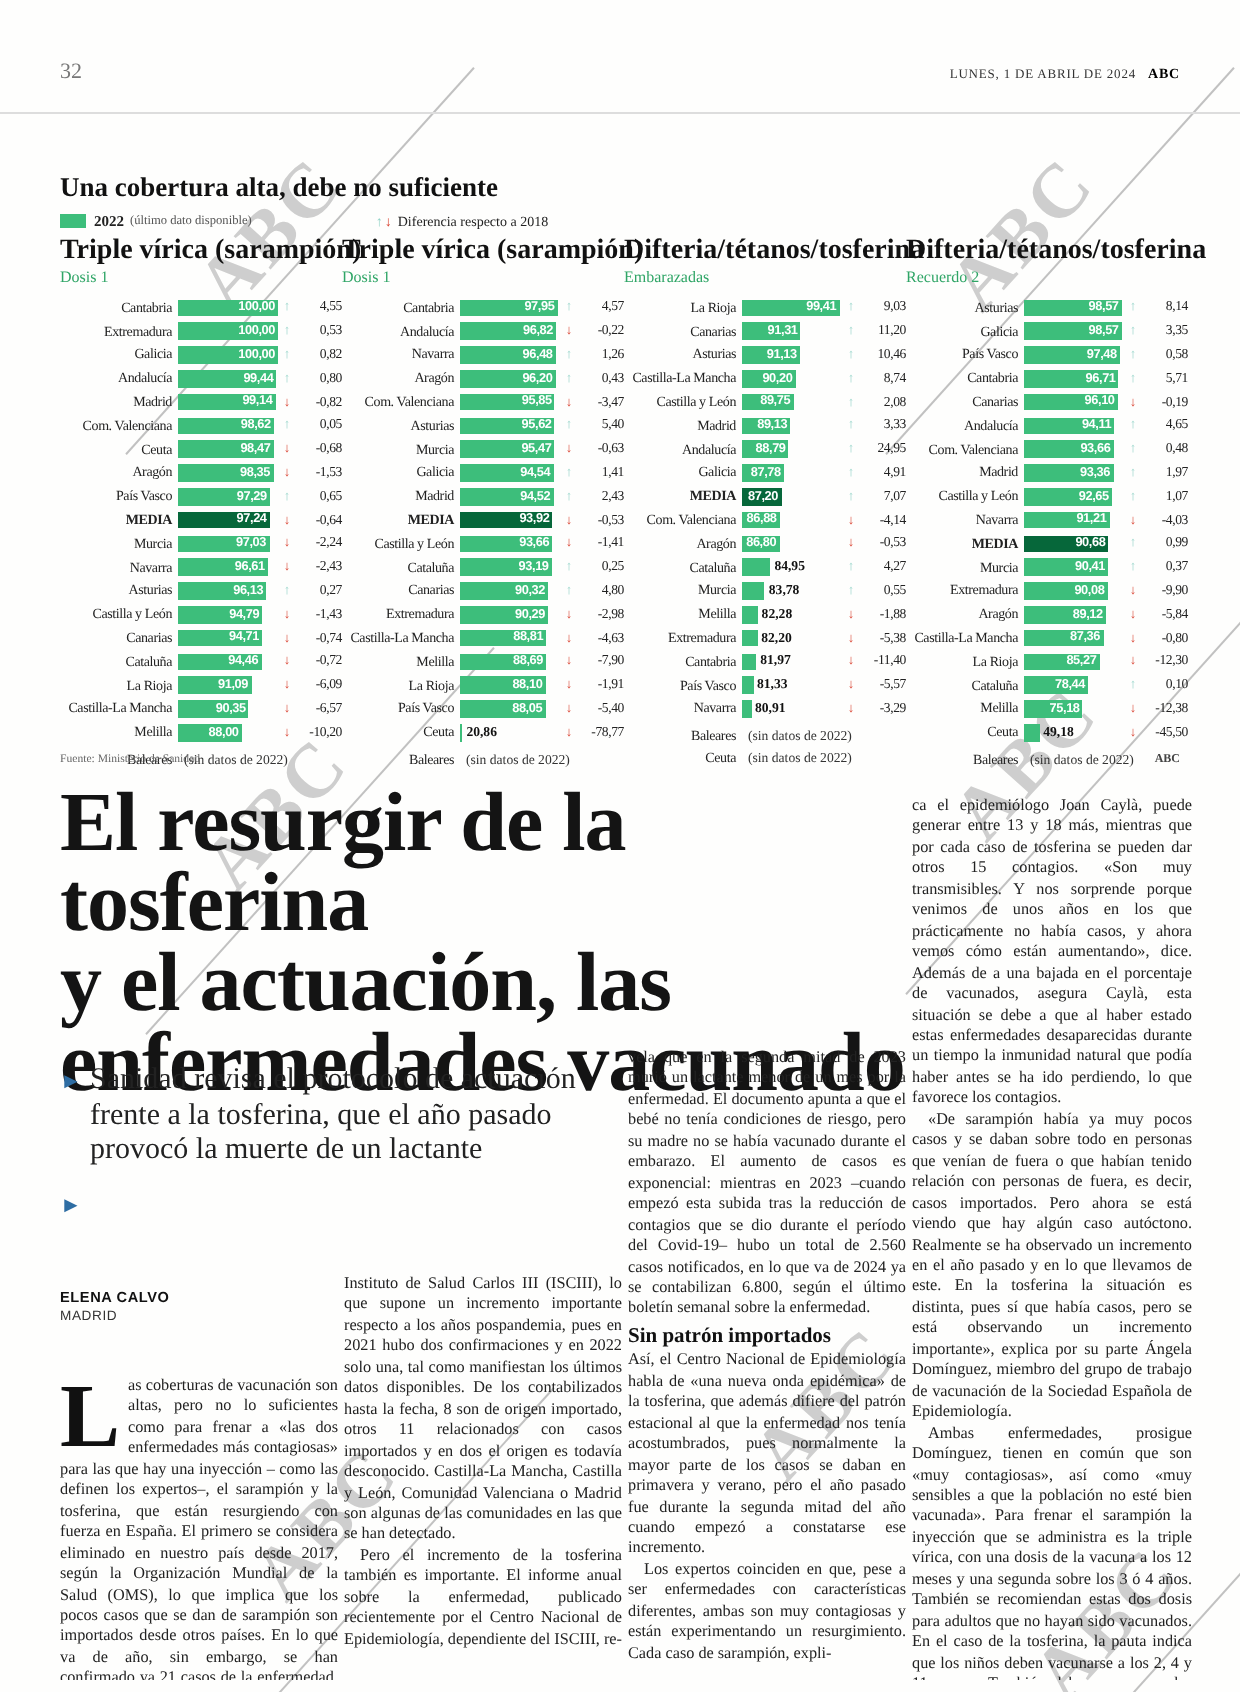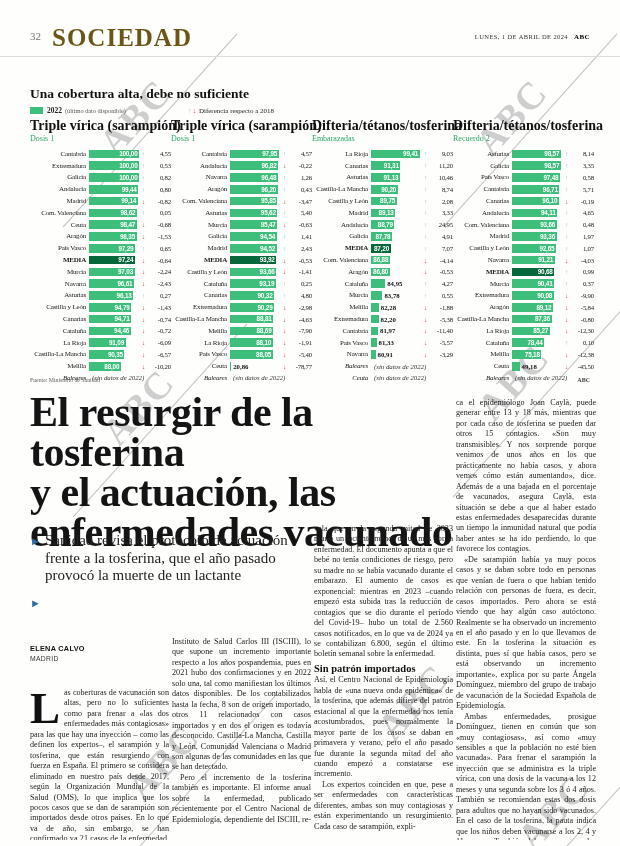--- a/index.html
+++ b/index.html
@@ -33,21 +33,21 @@
   .barzone{width:51px;flex:none;display:flex;align-items:center;position:relative;}
   .bar{height:8.6px;background:#3dbe7b;position:relative;flex:none;}
   .bar.media-bar{background:#06673a;}
   .val-in{position:absolute;right:1.5px;top:0.6px;font-size:6.4px;font-weight:bold;color:#fff;
         font-family:"Liberation Sans",sans-serif;letter-spacing:-0.2px;}
   .val-out{font-size:6.8px;font-weight:bold;color:#111;margin-left:2px;white-space:nowrap;}
   .arrow{width:7px;flex:none;text-align:center;font-size:6.5px;font-weight:bold;}
   .arrow.up{color:#8fd2c6;}
   .arrow.down{color:#d9402e;}
   .diff{width:24px;flex:none;text-align:right;font-size:6.8px;color:#222;letter-spacing:-0.2px;}
-  .nodata-row{display:flex;align-items:center;height:11.5px;font-style:italic;}
+  .nodata-row{display:flex;align-items:flex-end;height:11.5px;}
   .nodata-note{font-size:6.8px;color:#333;margin-left:3px;white-space:nowrap;}
   .chart-source{position:absolute;left:30px;top:377px;font-size:5.8px;color:#666;}
   .chart-credit{position:absolute;right:30px;top:377px;font-size:6px;font-weight:bold;color:#444;}
   
   .headline{position:absolute;left:30px;top:392px;width:440px;font-size:42px;line-height:40px;
         font-weight:bold;color:#141414;letter-spacing:-0.5px;}
   .headline span{display:block;}
   .bullets{position:absolute;left:30px;top:532px;width:287px;}
   .bullet{position:relative;padding-left:15px;font-size:15px;line-height:17.5px;color:#222;margin-bottom:9px;}
   .bullet .tri{position:absolute;left:0;top:1px;color:#2e6da3;font-size:11px;}
@@ -83,21 +83,20 @@
   <div class="wm-line" style="left:30px;top:420px;"></div>
   <div class="wm" style="left:470px;top:360px;">ABC</div>
   <div class="wm-line" style="left:410px;top:400px;"></div>
   <div class="wm" style="left:120px;top:740px;">ABC</div>
   <div class="wm-line" style="left:60px;top:790px;"></div>
   <div class="wm" style="left:370px;top:680px;">ABC</div>
   <div class="wm" style="left:510px;top:790px;">ABC</div>
   <div class="wm-line" style="left:460px;top:820px;"></div>
 
   <div class="folio">32</div>
-  <div class="section-title">SOCIEDAD</div>
   <div class="dateline">
     <span>LUNES, 1 DE ABRIL DE 2024</span><b>ABC</b>
   </div>
   <div class="head-rule"></div>
 
   <div class="chart-title">Una cobertura alta, debe no suficiente</div>
   <div class="chart-legend">
     <span class="legend-swatch"></span>
     <span class="legend-year">2022</span>
     <span class="legend-note">(último dato disponible)</span>

